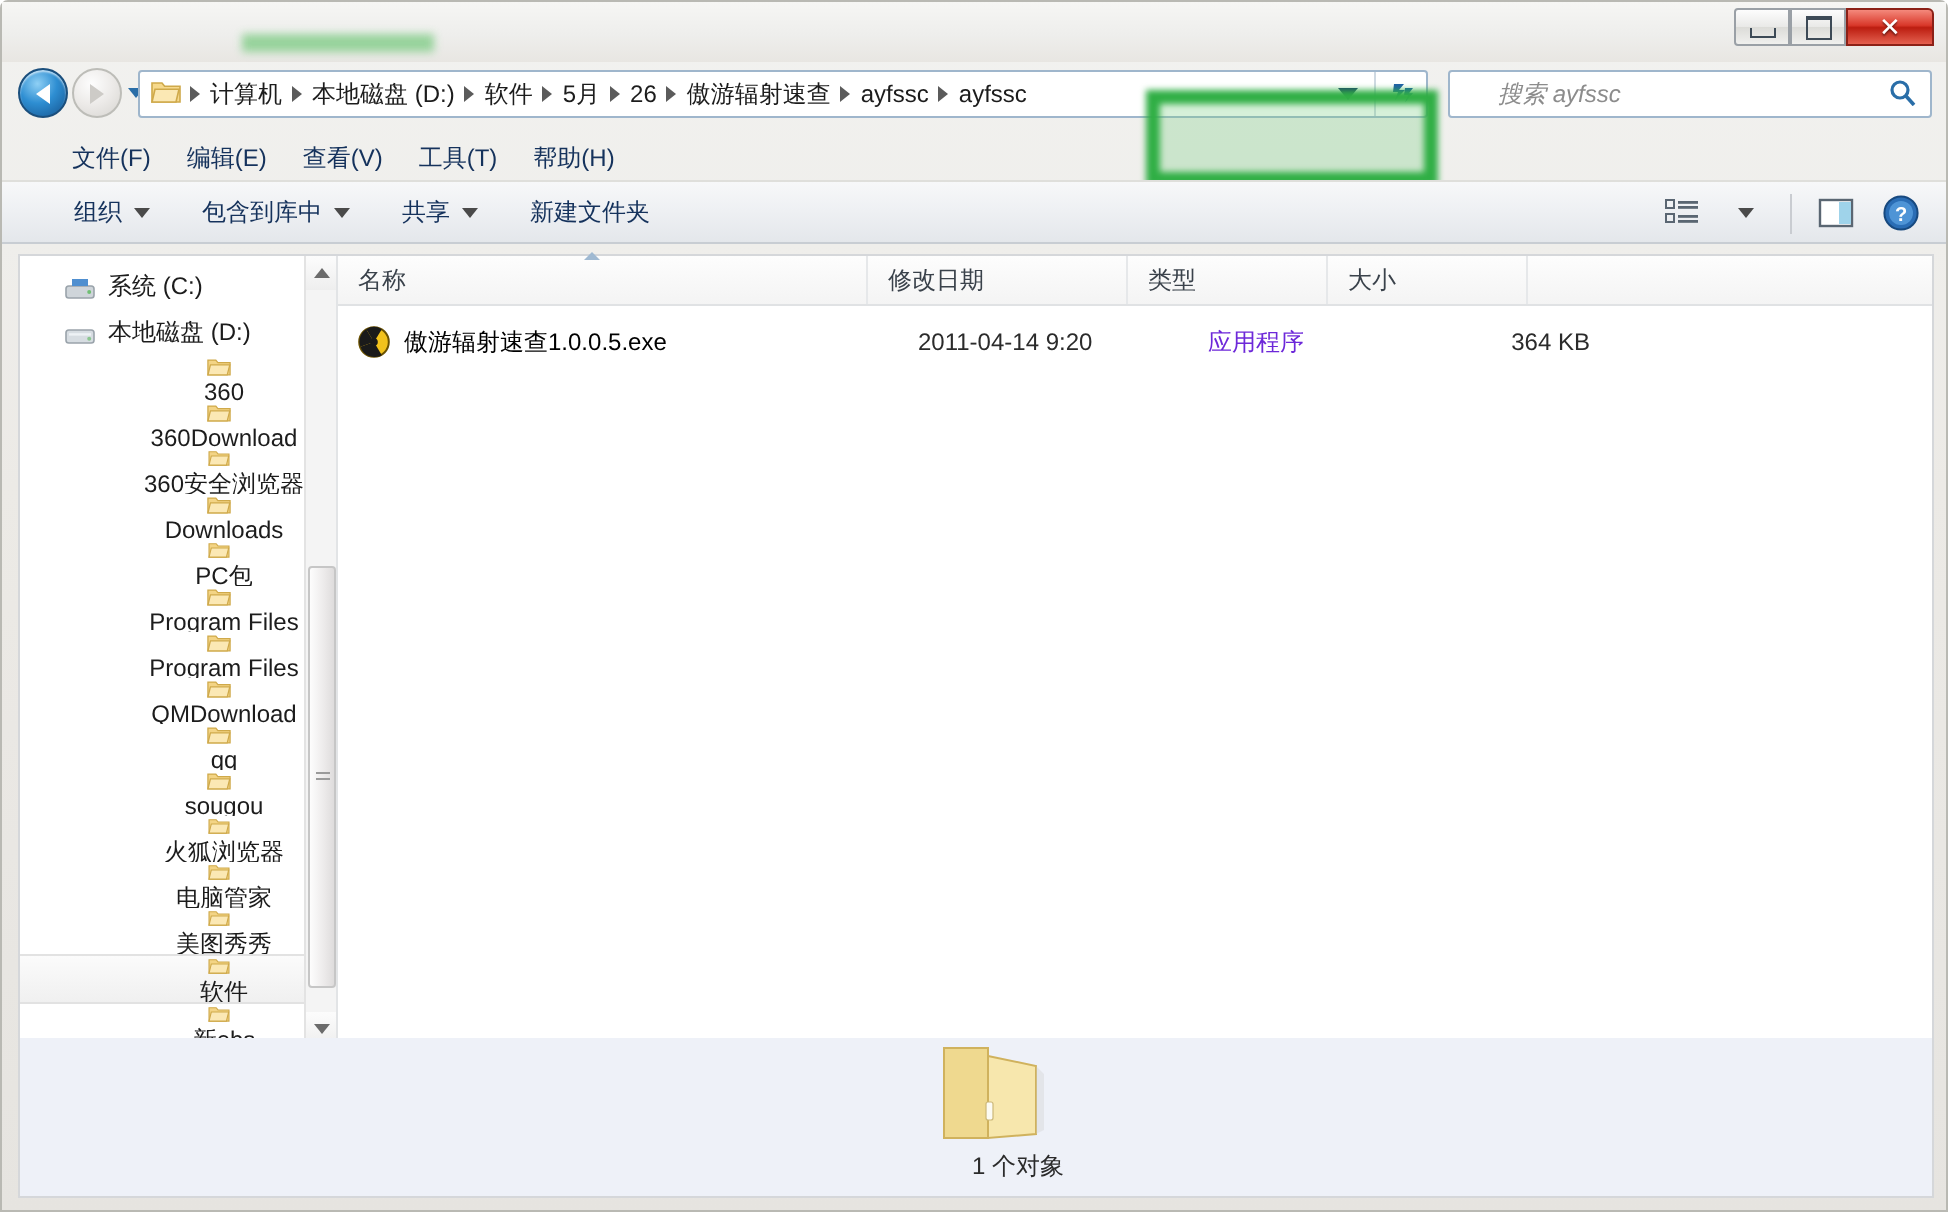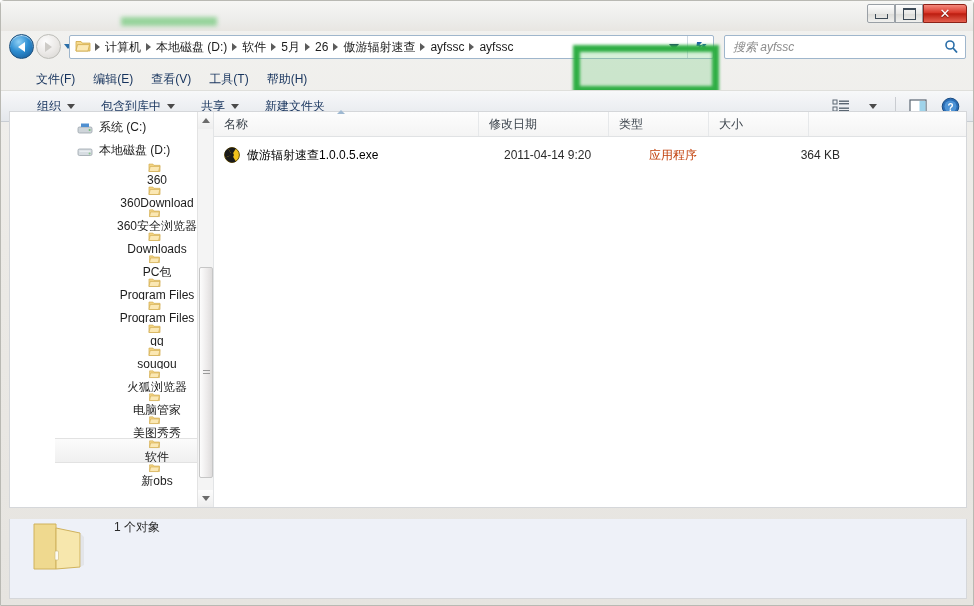--- a/index.html
+++ b/index.html
@@ -104,21 +104,21 @@
     width:25px;height:22px;border-left:1px solid #cfd9e2;
     display:flex;align-items:center;justify-content:center;
     color:#1f5fa8;font-size:13px;font-weight:bold;
   }
   .searchbox{
     position:absolute;left:723px;top:4px;width:242px;height:24px;
     background:#ffffff;border:1px solid #9fb6cc;box-sizing:border-box;
     display:flex;align-items:center;border-radius:2px;
   }
   .search-ph{
-    flex:1;padding-left:8px;color:#8c8c8c;font-style:italic;font-size:12px;
+    flex:1;padding-left:24px;color:#8c8c8c;font-style:italic;font-size:12px;
   }
   .search-icon{margin-right:7px;color:#2a6ea8;}
   
   .green-box-addr{
     position:absolute;left:572px;top:14px;width:146px;height:48px;
     border:7px solid #2fae44;
     box-sizing:border-box;
     background:rgba(120,205,130,.30);
     filter:blur(1.6px);
     pointer-events:none;
@@ -143,24 +143,23 @@
   .tbcaret{
     width:0;height:0;
     border-left:4px solid transparent;border-right:4px solid transparent;
     border-top:5px solid #4a4a4a;
   }
   .tbright{position:absolute;right:8px;top:3px;display:flex;align-items:center;gap:2px;}
   .tbicon-btn{width:30px;height:25px;display:flex;align-items:center;justify-content:center;}
   .sep-v{width:1px;height:20px;background:#c9ccd1;margin:0 5px;}
   
   .content{
-    position:absolute;left:8px;top:110px;width:958px;height:397px;
+    position:absolute;left:8px;top:126px;width:958px;height:397px;
     background:#ffffff;border:1px solid #d5d7da;box-sizing:border-box;
     display:flex;
-    padding-left:45px;
   }
   
   .sidebar{
     position:relative;width:159px;height:100%;
     background:#ffffff;border-right:1px solid #e2e4e6;
     box-sizing:border-box;overflow:hidden;
   }
   .tree{padding-top:4px;}
   .tnode{
     display:flex;align-items:center;height:23px;padding-left:22px;
@@ -208,29 +207,29 @@
   .col.type{width:100px;}
   .col.size{width:100px;}
   .sortmark{
     position:absolute;left:123px;top:-2px;
     width:0;height:0;border-left:4px solid transparent;border-right:4px solid transparent;
     border-bottom:4px solid #9fb9d2;
   }
   .filerow{display:flex;align-items:center;height:28px;padding-top:4px;gap:15px;}
   .fr-name{width:265px;display:flex;align-items:center;padding-left:10px;box-sizing:border-box;font-size:12px;}
   .fr-date{width:130px;padding-left:10px;box-sizing:border-box;font-size:12px;color:#2b2b2b;}
-  .fr-type{width:100px;padding-left:10px;box-sizing:border-box;font-size:12px;color:#c2410c;}
+  .fr-type{width:100px;padding-left:10px;box-sizing:border-box;font-size:12px;color:#6d28d9;}
   .fr-size{width:100px;padding-right:14px;box-sizing:border-box;font-size:12px;color:#2b2b2b;text-align:right;}
   .fr-name .fname{margin-left:7px;}
   
   .statusbar{
     position:absolute;left:8px;top:518px;width:958px;height:80px;
     background:#eef1f8;border:1px solid #d5d7da;border-top:none;box-sizing:border-box;
   }
-  .status-inner{display:flex;height:100%;padding-left:18px;}
+  .status-inner{display:flex;align-items:center;height:100%;padding-left:18px;flex-direction:column;}
   .status-text{margin-left:24px;font-size:12px;color:#2b2b2b;}
 </style>
 </head>
 <body>
 
 <div class="window">
 
   <div class="titlebar">
     <div class="green-bar-title"></div>
     <div class="wincontrols">
@@ -434,20 +433,27 @@
         </div>
 
         <div class="tnode child">
           <svg width="15" height="13" viewBox="0 0 16 14">
               <path d="M1 2.6h5l1.3 1.6H15V12H1z" fill="#f3d485" stroke="#cfa94a" stroke-width=".8"></path>
               <path d="M2.6 5.6h12.2L13.2 12H1z" fill="#fbe8b4" stroke="#cfa94a" stroke-width=".8"></path>
             </svg>
           <span class="lbl">Program Files</span>
         </div>
 
+        <div class="tnode child">
+          <svg width="15" height="13" viewBox="0 0 16 14">
+              <path d="M1 2.6h5l1.3 1.6H15V12H1z" fill="#f3d485" stroke="#cfa94a" stroke-width=".8"></path>
+              <path d="M2.6 5.6h12.2L13.2 12H1z" fill="#fbe8b4" stroke="#cfa94a" stroke-width=".8"></path>
+            </svg>
+          <span class="lbl">QMDownload</span>
+        </div>
 
         <div class="tnode child">
           <svg width="15" height="13" viewBox="0 0 16 14">
               <path d="M1 2.6h5l1.3 1.6H15V12H1z" fill="#f3d485" stroke="#cfa94a" stroke-width=".8"></path>
               <path d="M2.6 5.6h12.2L13.2 12H1z" fill="#fbe8b4" stroke="#cfa94a" stroke-width=".8"></path>
             </svg>
           <span class="lbl">qq</span>
         </div>
 
         <div class="tnode child">

